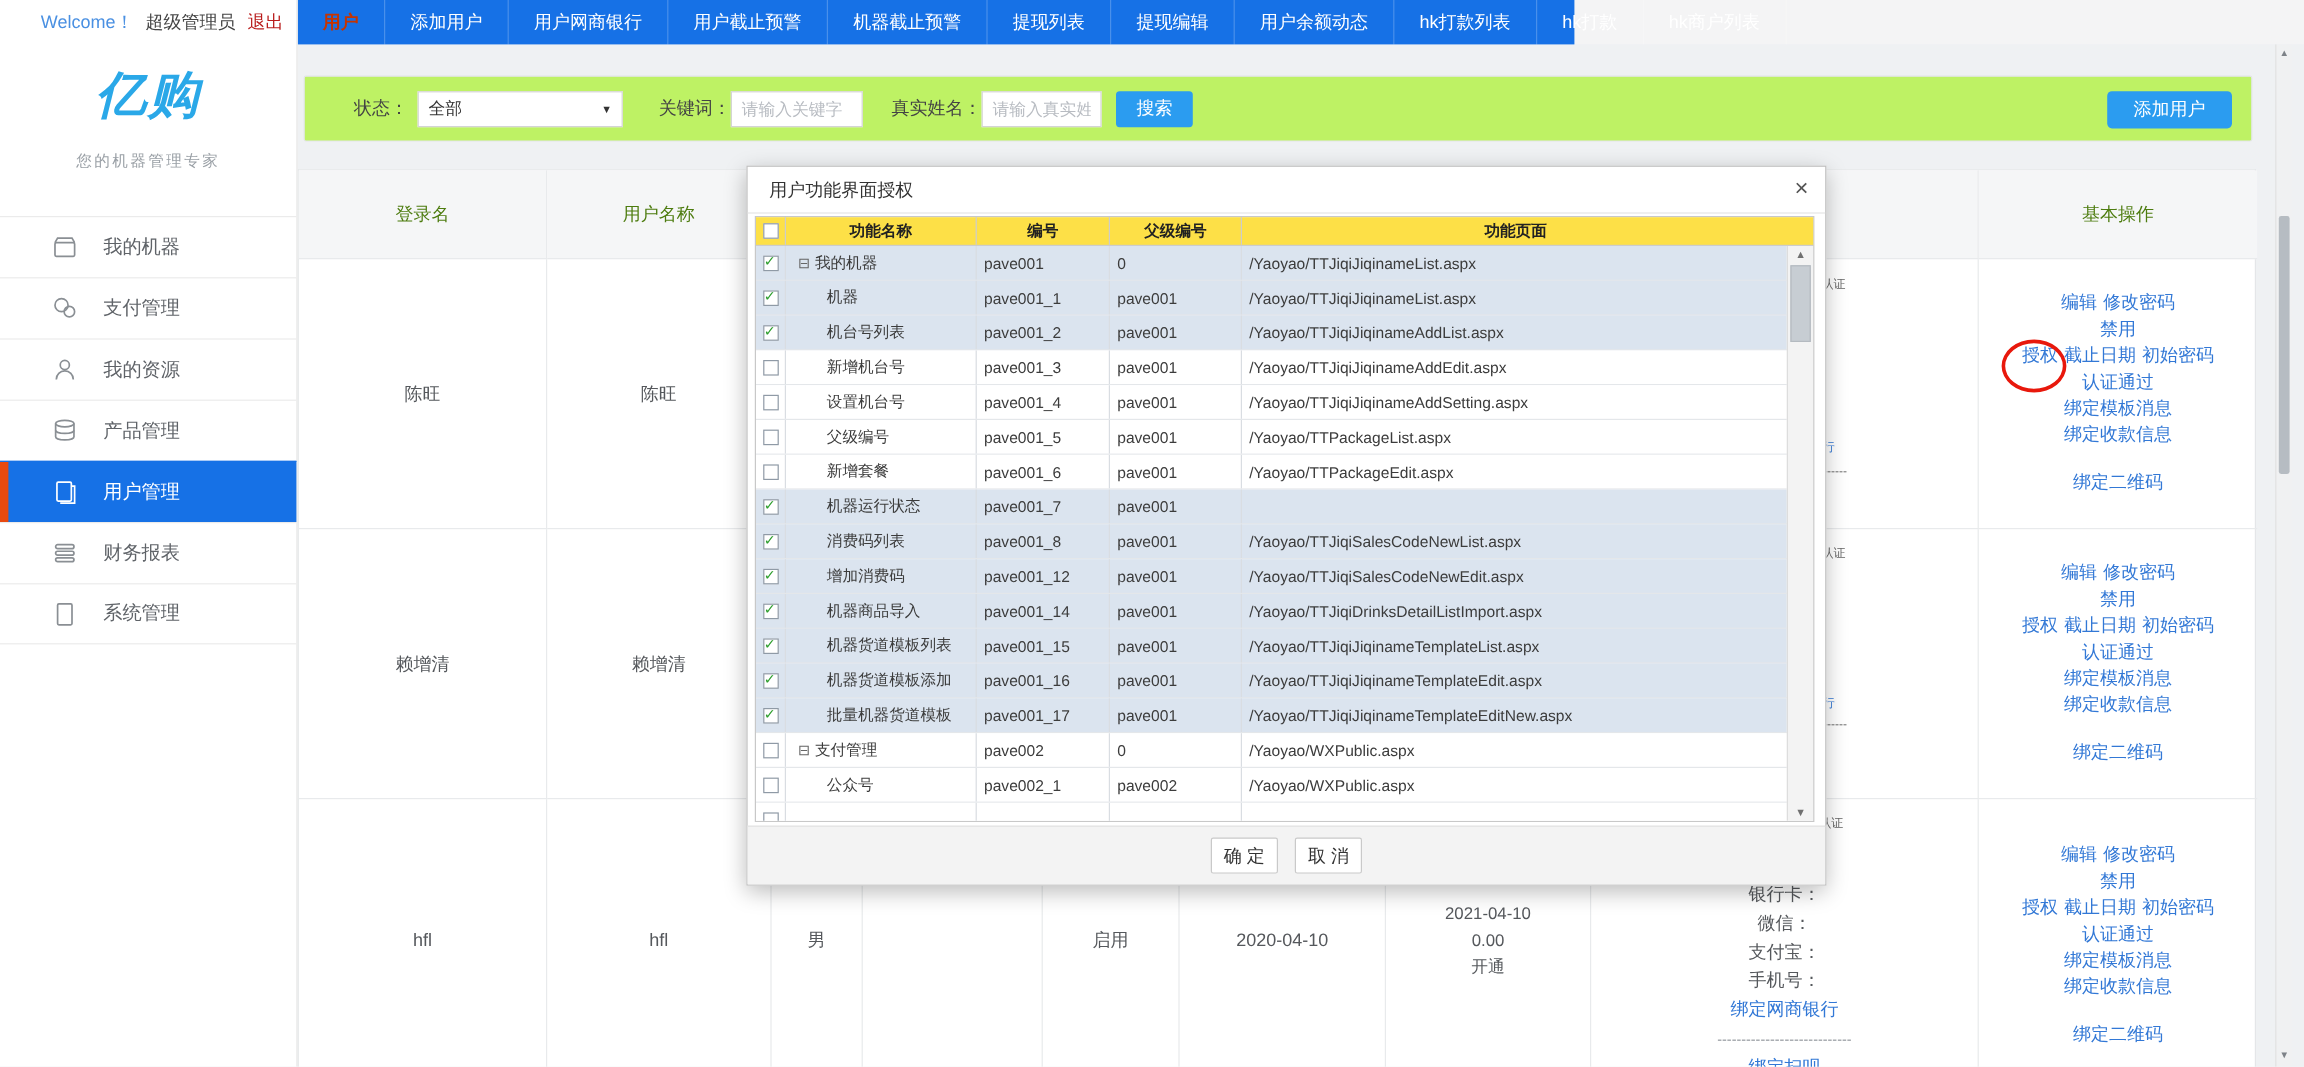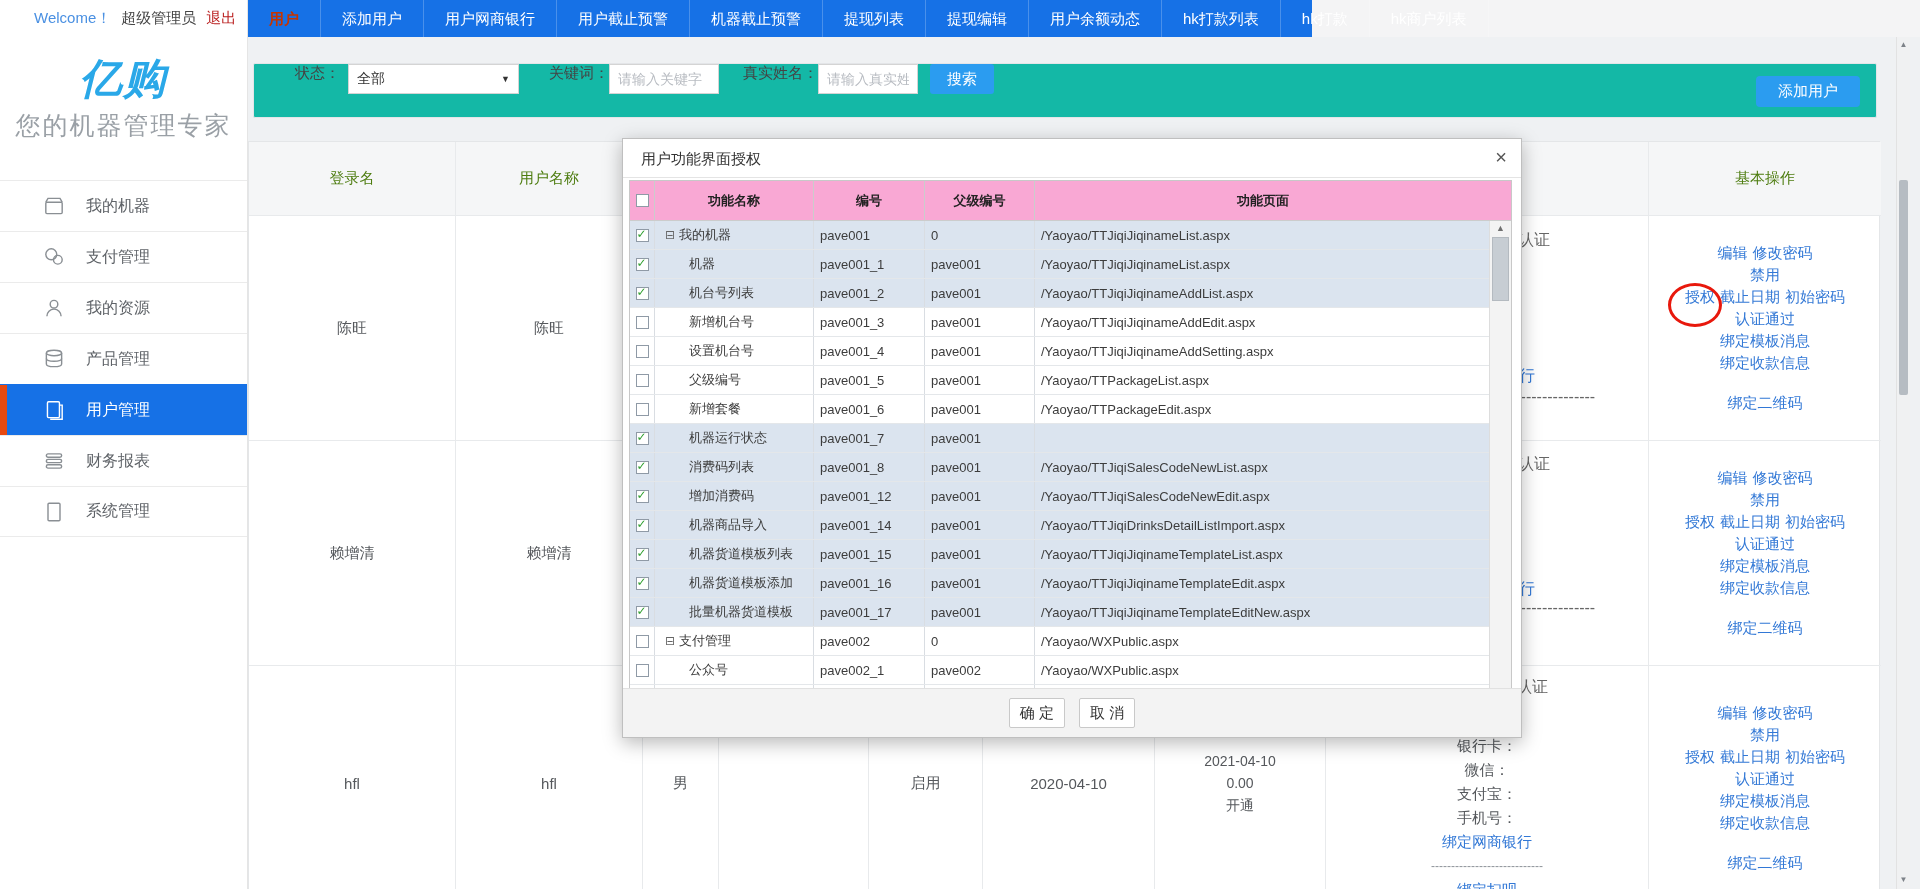--- a/index.html
+++ b/index.html
@@ -10,37 +10,37 @@
 body{width:1920px;height:889px;position:relative;overflow:hidden;background:#eff1f3}
 ul{list-style:none}
 
 .sidebar{position:absolute;left:0;top:0;width:248px;height:889px;background:#fff;border-right:1px solid #e5e5e5;z-index:3}
 .welcome{height:37px;display:flex;align-items:center;padding-left:34px;gap:10px;font-size:15px}
 .welcome .w{color:#4a90e2}
 .welcome .a{color:#444}
 .welcome .q{color:#b91c1c;cursor:pointer}
 .logo{height:125px;text-align:center;padding-top:14px}
 .logo-title{font-size:42px;font-weight:bold;font-style:italic;color:var(--logo_blue);letter-spacing:2px}
-.logo-sub{font-size:25px;color:#9aa0a6;letter-spacing:2px;margin-top:2px}
+.logo-sub{font-size:13px;color:#9aa0a6;letter-spacing:2px;margin-top:18px}
 .menu{margin-top:18px}
 .menu li{height:51px;display:flex;align-items:center;padding-left:42px;gap:20px;font-size:16px;color:#5f6368;border-top:1px solid #ebebeb;cursor:pointer;position:relative}
 .menu li:last-child{border-bottom:1px solid #ebebeb}
 .menu li svg{width:24px;height:24px;stroke:#8a8f94;fill:none;stroke-width:1.3}
 .menu li.active{background:var(--nav_blue);color:#fff;border-top-color:var(--nav_blue)}
 .menu li.active svg{stroke:#fff}
 .menu li.active::before{content:"";position:absolute;left:0;top:0;bottom:0;width:7px;background:var(--accent_orange)}
 
 .topstrip{position:absolute;left:1312px;top:0;width:608px;height:37px;background:#f4f4f5}
 .topnav{position:absolute;left:248px;top:0;width:1064px;height:37px;background:var(--nav_blue);z-index:2}
 .topnav ul{display:flex;height:37px}
 .topnav li{padding:0 21px;line-height:37px;color:#fff;font-size:15px;border-right:1px solid rgba(255,255,255,.22);cursor:pointer;white-space:nowrap}
 .topnav li.active{color:var(--active_tab_text);font-weight:bold}
 
 .main{position:absolute;left:248px;top:37px;width:1672px;height:852px;background:#eff1f3}
-.filtercard{position:absolute;left:5px;top:26px;width:1624px;height:55px;background:#14b8a6;border:1px solid #e3e5e8;border-radius:2px;display:flex;align-items:flex-start}
+.filtercard{position:absolute;left:5px;top:26px;width:1624px;height:55px;background:#bef264;border:1px solid #e3e5e8;border-radius:2px;display:flex;align-items:center}
 .filtercard .lbl{font-size:15px;color:#444;white-space:nowrap}
 .selectbox{width:171px;height:30px;border:1px solid #d4d4d4;background:#fff;display:flex;align-items:center;justify-content:space-between;padding:0 8px;font-size:14px;color:#333;margin-left:8px;cursor:pointer}
 .selectbox .arr{font-size:9px;color:#333}
 .tinput{height:30px;border:1px solid #d4d4d4;background:#fff;font-size:14px;color:#333;padding:0 8px;outline:none}
 .tinput::placeholder{color:#b8bcc2}
 .btn-search{width:64px;height:30px;background:var(--button_blue);color:#fff;border:none;border-radius:3px;font-size:15px;margin-left:12px;cursor:pointer}
 .btn-add{position:absolute;right:16px;top:12px;width:104px;height:31px;background:var(--button_blue);color:#fff;border:none;border-radius:4px;font-size:15px;cursor:pointer}
 
 .utable{position:absolute;left:0;top:104px;width:1632px;background:#fff;border:1px solid #e4e6e8;border-bottom:none}
 .urow{display:grid;grid-template-columns:207px 187px 76px 150px 114px 172px 171px 323px 232px}
@@ -51,28 +51,28 @@
 .urow.r3 .td{height:235px}
 .stack3{display:flex;flex-direction:column;align-items:center;line-height:22px;font-size:14px}
 .ops{flex-direction:column;line-height:22px;font-size:14px}
 .ops a{color:var(--link_blue);text-decoration:none;cursor:pointer}
 .ops .ln{display:flex;gap:5px}
 .ops .qr{margin-top:18px}
 .urow.r3 .ops{justify-content:flex-start;padding-top:36px}
 .bindstack{flex-direction:column;justify-content:flex-start;padding-top:69px;line-height:24px;font-size:14px;color:#5a5e63}
 .bindstack a{color:var(--link_blue);text-decoration:none;cursor:pointer}
 .dashes{color:#8f949a;font-size:12px;letter-spacing:0}
-.partial{position:absolute;font-size:16px;color:#666;white-space:nowrap}
+.partial{position:absolute;font-size:10px;color:#666;white-space:nowrap}
 .partial.blue{color:var(--link_blue)}
 
 .modal{position:absolute;left:622px;top:138px;width:900px;height:600px;background:#fff;border:1px solid #bfbfbf;box-shadow:0 5px 18px rgba(0,0,0,.28);z-index:10}
 .mtitle{height:39px;line-height:39px;padding-left:18px;border-bottom:1px solid #e4e4e4;font-size:15px;color:#333}
 .mclose{position:absolute;right:14px;top:0;height:39px;line-height:37px;font-size:20px;color:#555;cursor:pointer}
 .mtable{position:absolute;left:6px;top:41px;width:883px;border:1px solid #c8c8c8}
-.mhead{display:grid;grid-template-columns:25px 159px 111px 110px 456px;height:40px;background:#f9a8d4;border-bottom:1px solid #ccc;padding-right:11px}
+.mhead{display:grid;grid-template-columns:25px 159px 111px 110px 456px;height:24px;background:#fde047;border-bottom:1px solid #ccc;padding-right:11px}
 .mhead .mc{display:flex;align-items:center;justify-content:center;font-size:13px;font-weight:bold;color:#222;border-right:1px solid #ccc;overflow:hidden}
 .mbody{height:479px;overflow:hidden;position:relative;padding-right:22px}
 .mrow{display:grid;grid-template-columns:25px 159px 111px 110px 456px;height:29px;border-bottom:1px solid #e4e7ea;background:#fff}
 .mrow.checked{background:var(--row_highlight)}
 .mc{border-right:1px solid #d9dde2;display:flex;align-items:center;font-size:13px;color:#3c3c3c;padding:0 6px;overflow:hidden;white-space:nowrap}
 .mc.cb{justify-content:center;padding:0}
 .mc.name{padding-left:34px}
 .mc.name.parent{padding-left:10px}
 .tree{display:none;margin-right:4px;color:#666;font-size:12px}
 .tree.show{display:inline}

